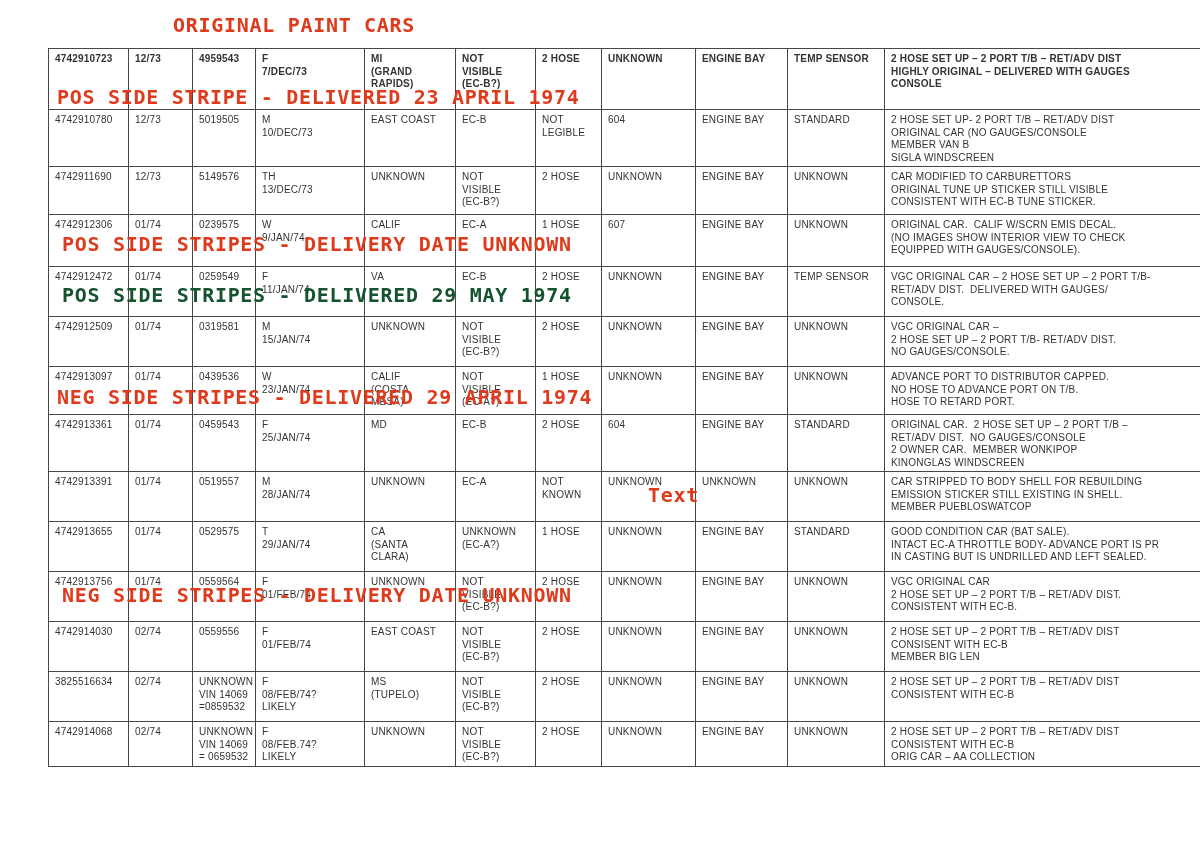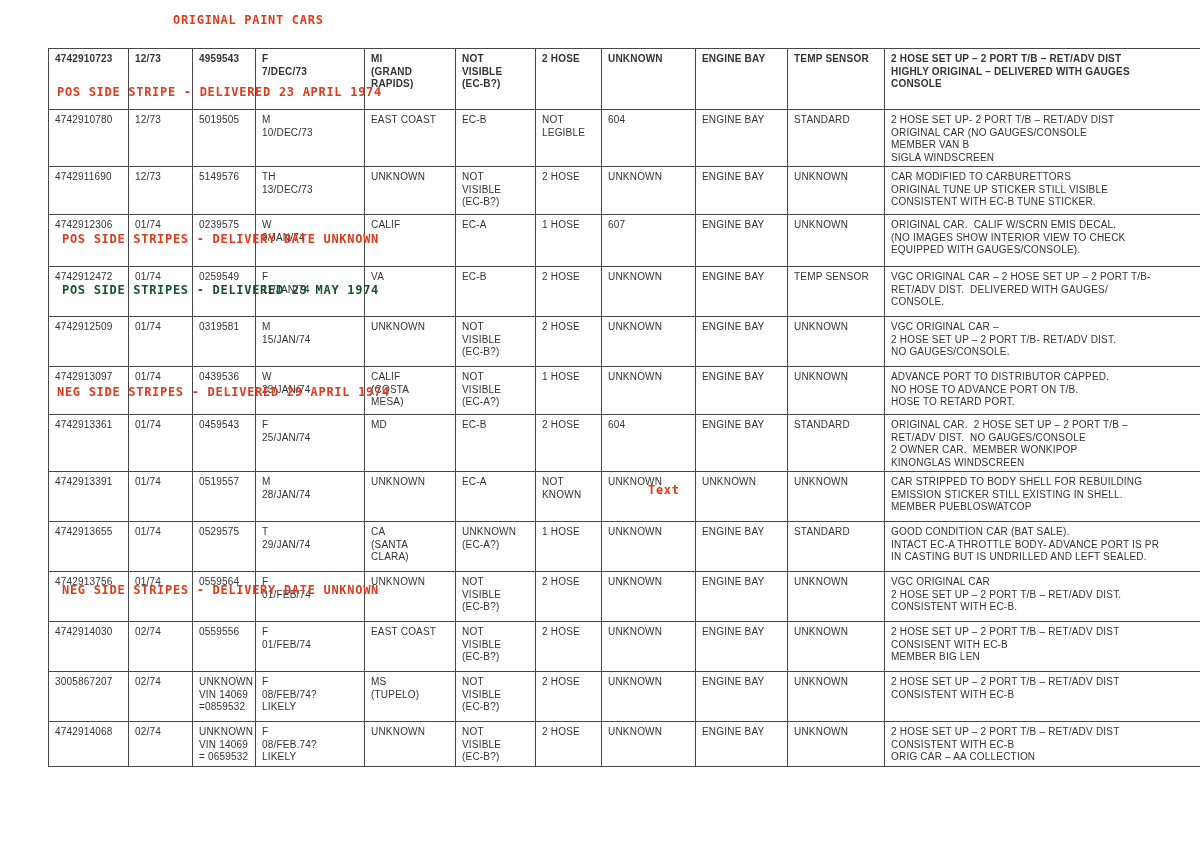--- a/index.html
+++ b/index.html
@@ -37,21 +37,21 @@
   table.cars td:last-child { border-right: none; }
   .annotation-layer {
     position: absolute;
     left: 0; top: 0; width: 1200px; height: 848px;
     pointer-events: none;
   }
   .annotation {
     position: absolute;
     font-family: "DejaVu Sans Mono", monospace;
     font-weight: bold;
-    font-size: 12px;
+    font-size: 20px;
     letter-spacing: 0.7px;
     white-space: pre;
   }
 </style>
 </head>
 <body>
 
 <div class="table-wrap">
   <table class="cars">
       <colgroup>
@@ -277,21 +277,21 @@
 (EC-B?)</td>
           <td>2 HOSE</td>
           <td>UNKNOWN</td>
           <td>ENGINE BAY</td>
           <td>UNKNOWN</td>
           <td>2 HOSE SET UP – 2 PORT T/B – RET/ADV DIST
 CONSISENT WITH EC-B
 MEMBER BIG LEN</td>
         </tr>
         <tr style="height: 50px;">
-          <td>3005867207</td>
+          <td>3825516634</td>
           <td>02/74</td>
           <td>UNKNOWN
 VIN 14069
 =0859532</td>
           <td>F
 08/FEB/74?
 LIKELY</td>
           <td>MS
 (TUPELO)</td>
           <td>NOT

